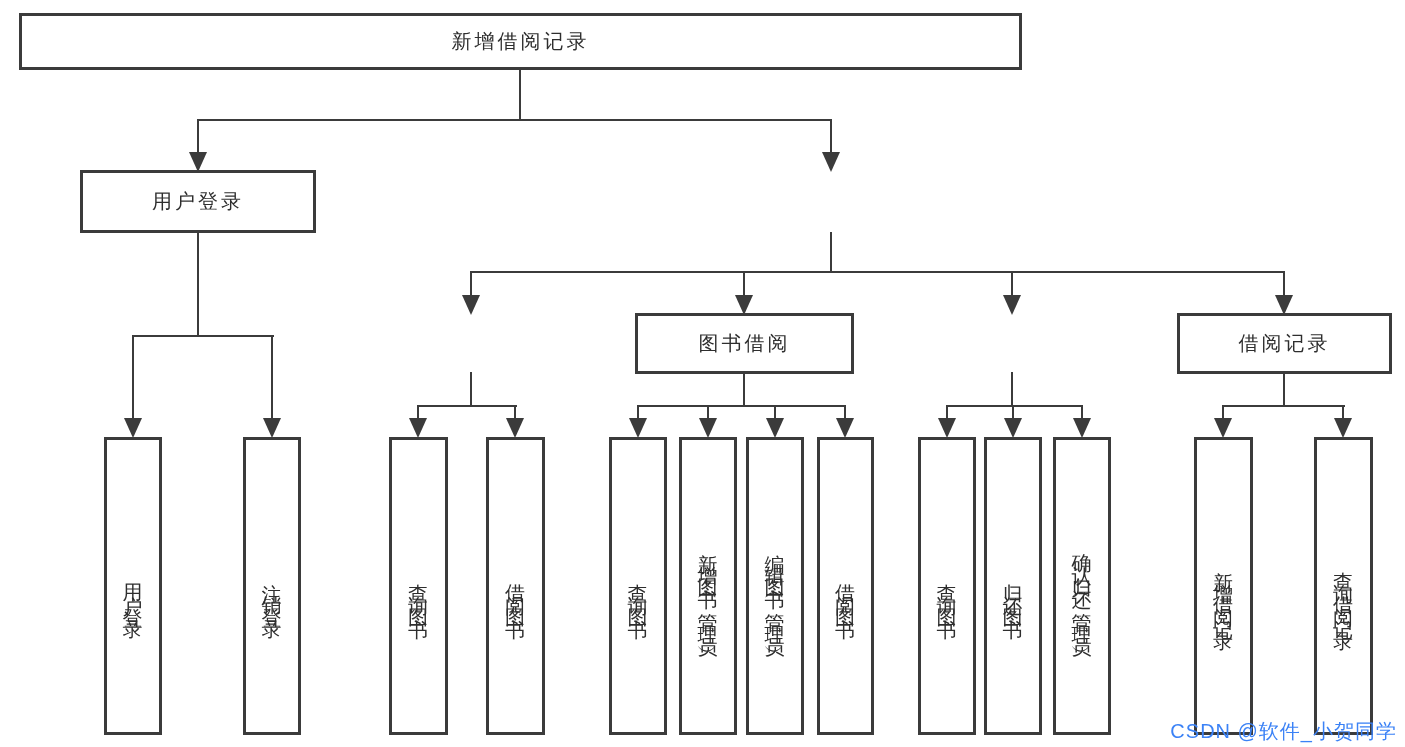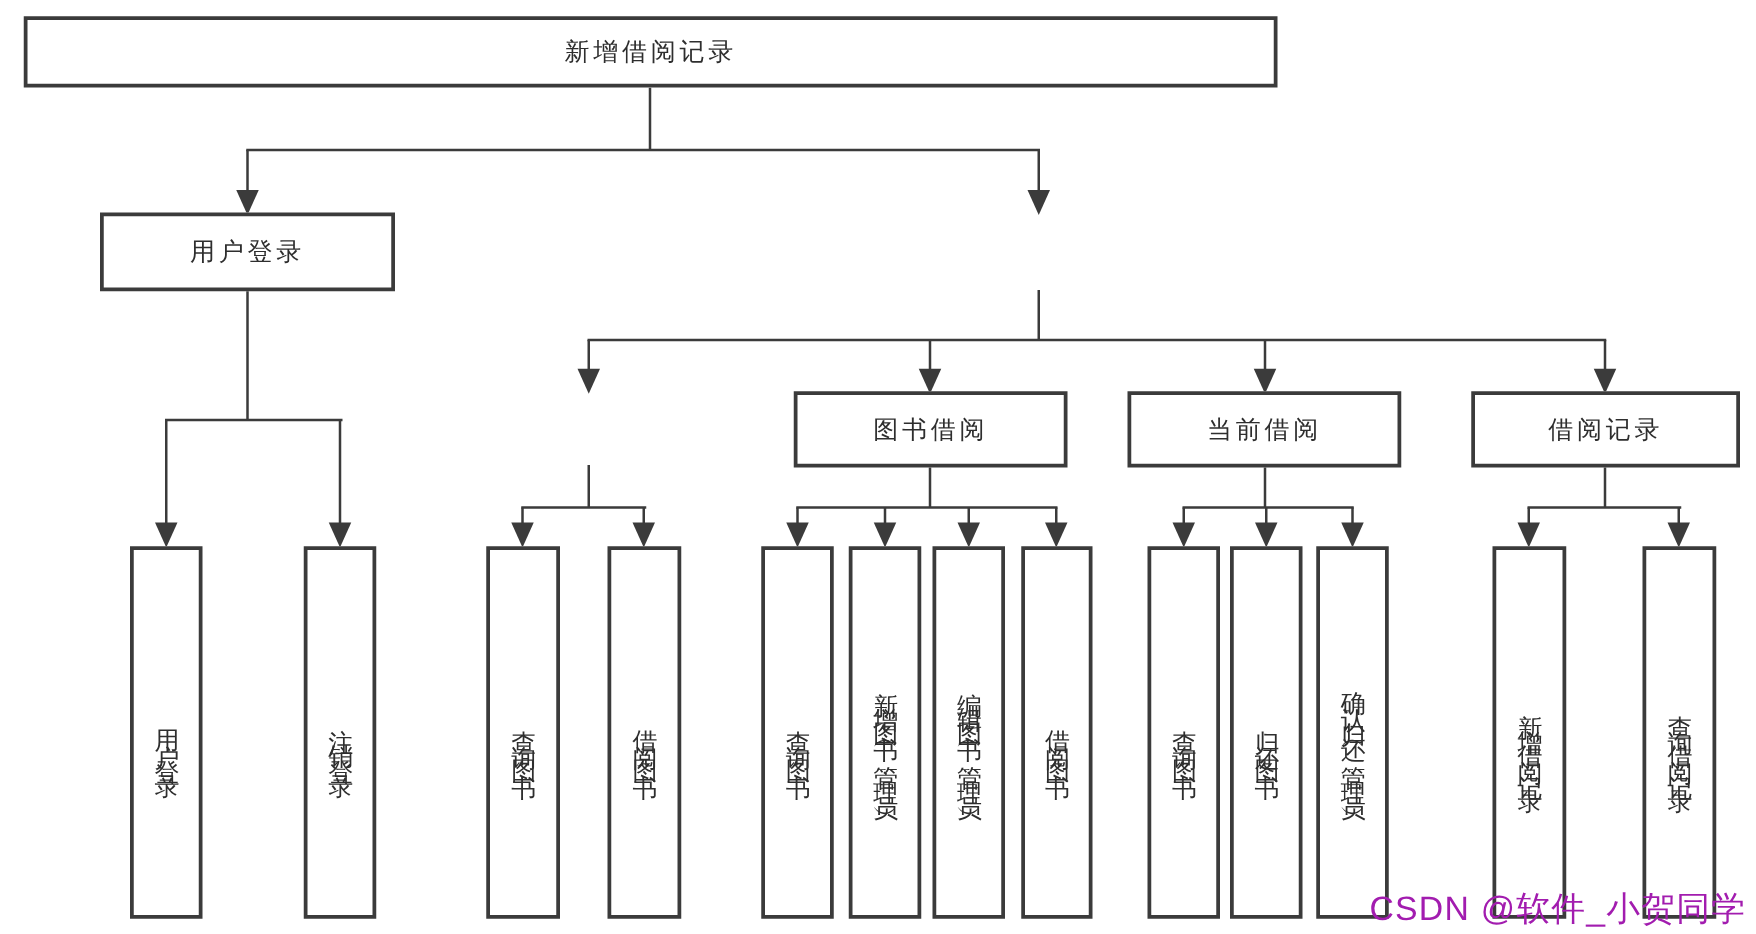--- a/index.html
+++ b/index.html
@@ -43,23 +43,23 @@
     width: 0; height: 0;
     border-left: 9px solid transparent;
     border-right: 9px solid transparent;
     border-top: 20px solid #3b3b3b;
     z-index: 1;
   }
   .watermark {
     position: absolute;
     right: 8px;
     bottom: 2px;
-    font-size: 27px;
+    font-size: 20px;
     letter-spacing: 1px;
-    color: #a21caf;
+    color: #3b82f6;
     z-index: 3;
     white-space: nowrap;
   }
 </style>
 </head>
 <body>
 
 <div id="canvas">
 
   <div class="box hbox" style="left:19px;top:13px;width:1003px;height:57px">
@@ -91,23 +91,20 @@
   <div class="arrowhead" style="left:462px;top:295px"></div>
   <div class="vline" style="left:743px;top:272px;height:25px"></div>
   <div class="arrowhead" style="left:735px;top:295px"></div>
   <div class="vline" style="left:1011px;top:272px;height:25px"></div>
   <div class="arrowhead" style="left:1003px;top:295px"></div>
   <div class="vline" style="left:1283px;top:272px;height:25px"></div>
   <div class="arrowhead" style="left:1275px;top:295px"></div>
 
   <div class="box hbox" style="left:635px;top:313px;width:219px;height:61px">
     <span>图书借阅</span>
-  </div>
-  <div class="box hbox" style="left:902px;top:313px;width:219px;height:61px">
-    <span>当前借阅</span>
   </div>
   <div class="box hbox" style="left:1177px;top:313px;width:215px;height:61px">
     <span>借阅记录</span>
   </div>
 
   <div class="vline" style="left:470px;top:372px;height:34px"></div>
   <div class="hline" style="left:417px;top:405px;width:100px"></div>
   <div class="vline" style="left:417px;top:406px;height:14px"></div>
   <div class="arrowhead" style="left:409px;top:418px"></div>
   <div class="vline" style="left:514px;top:406px;height:14px"></div>

